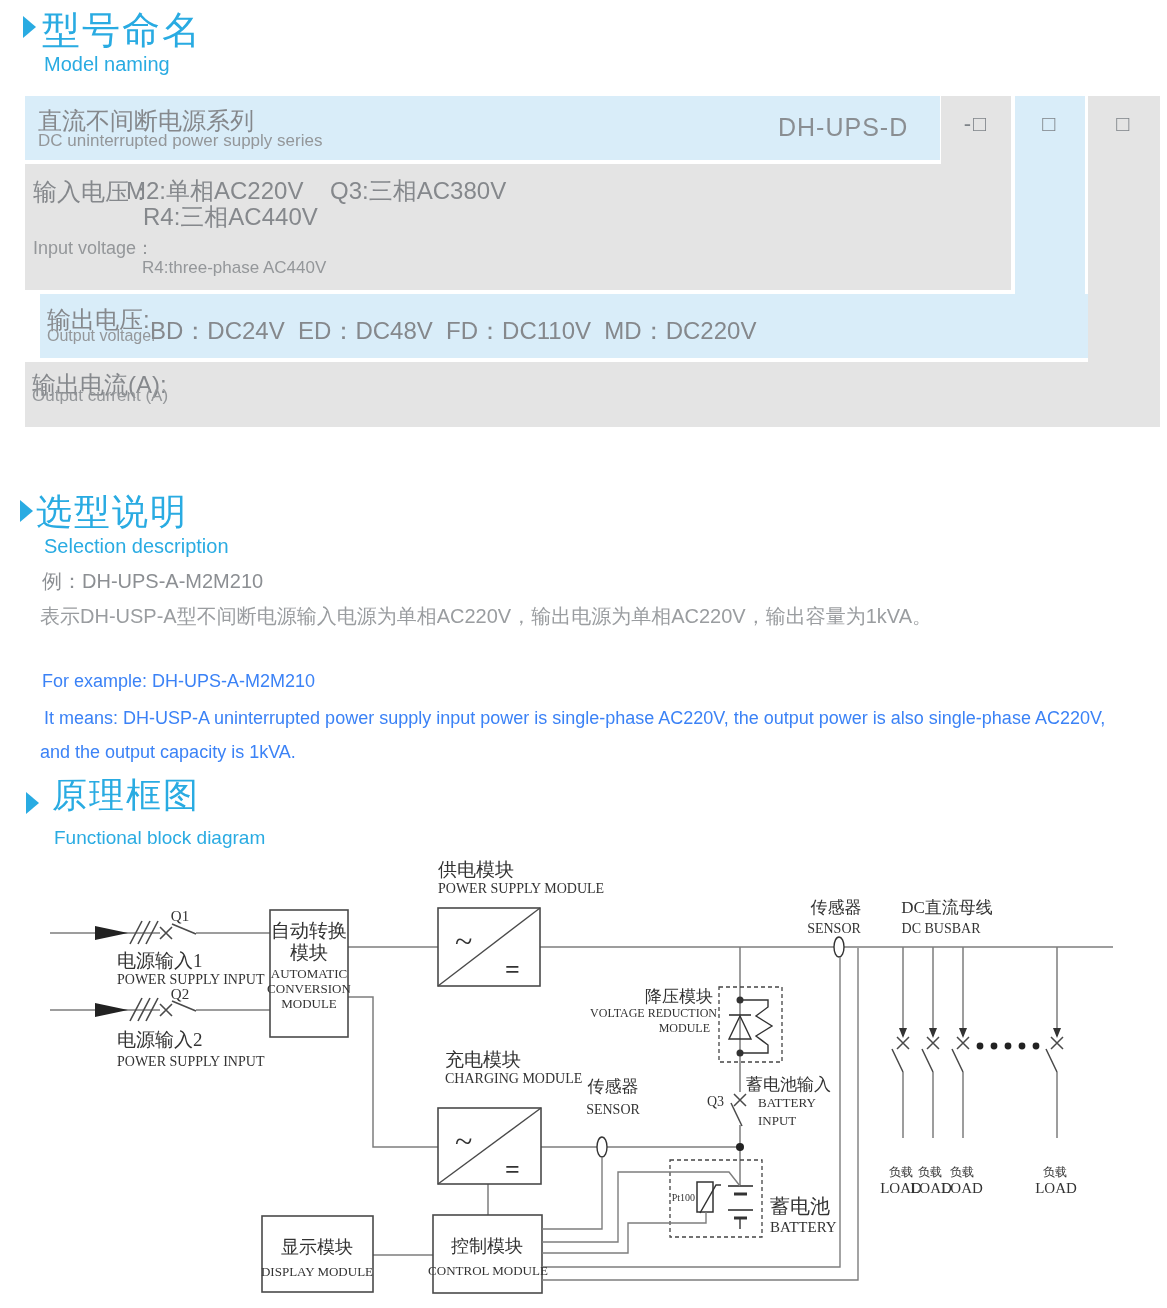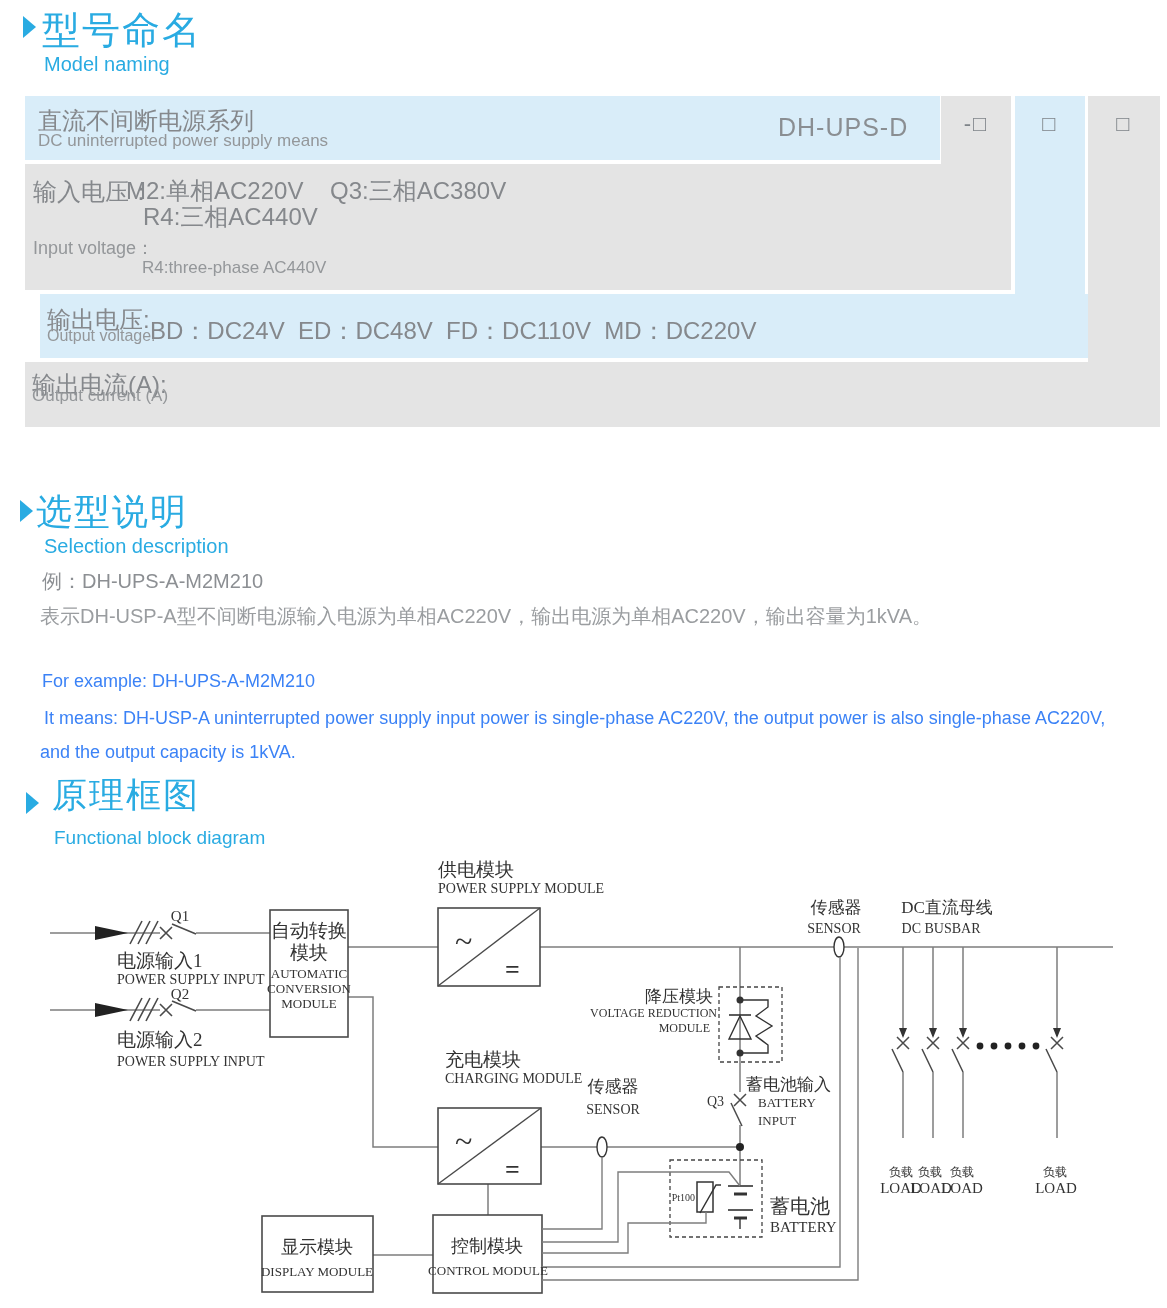--- a/index.html
+++ b/index.html
@@ -20,21 +20,21 @@
 </style>
 </head>
 <body>
 
 <div class="abs tri" style="left:23px;top:16px;"></div>
 <div class="abs h-zh" style="left:42px;top:5px;">型号命名</div>
 <div class="abs h-en" style="left:44px;top:53px;text-align:center;">Model naming</div>
 
 <div class="abs rowblue" style="left:25px;top:96px;width:915px;height:64px;">
   <div class="abs zh" style="left:13px;top:9px;">直流不间断电源系列</div>
-  <div class="abs en" style="left:13px;top:35px;">DC uninterrupted power supply means</div>
+  <div class="abs en" style="left:13px;top:35px;">DC uninterrupted power supply series</div>
   <div class="abs model" style="left:753px;top:17px;">DH-UPS-D</div>
 </div>
 
 <div class="abs rowgray" style="left:941px;top:96px;width:70px;height:194px;">
   <div class="abs suffix" style="left:0;width:70px;top:15px;text-align:center;">-□</div>
 </div>
 <div class="abs rowgray" style="left:25px;top:164px;width:986px;height:126px;text-align:center;">
   <div class="abs zh" style="left:8px;top:12px;">输入电压：</div>
   <div class="abs zh" style="left:101px;top:11px;">M2:单相AC220V    Q3:三相AC380V</div>
   <div class="abs zh" style="left:118px;top:37px;">R4:三相AC440V</div>

